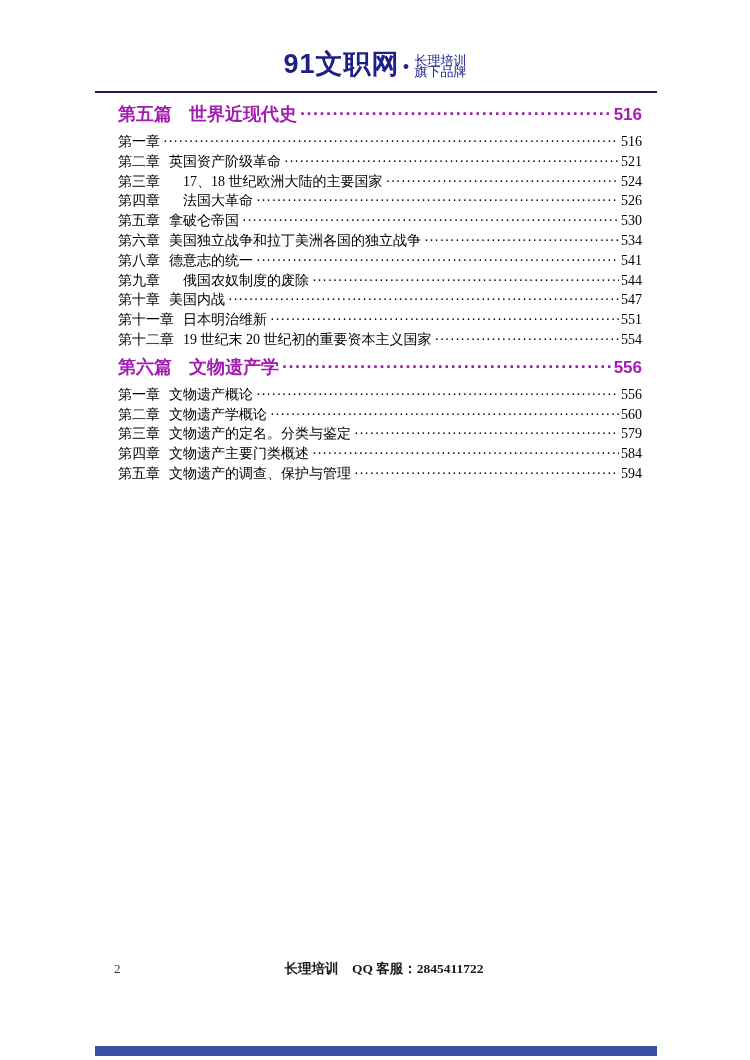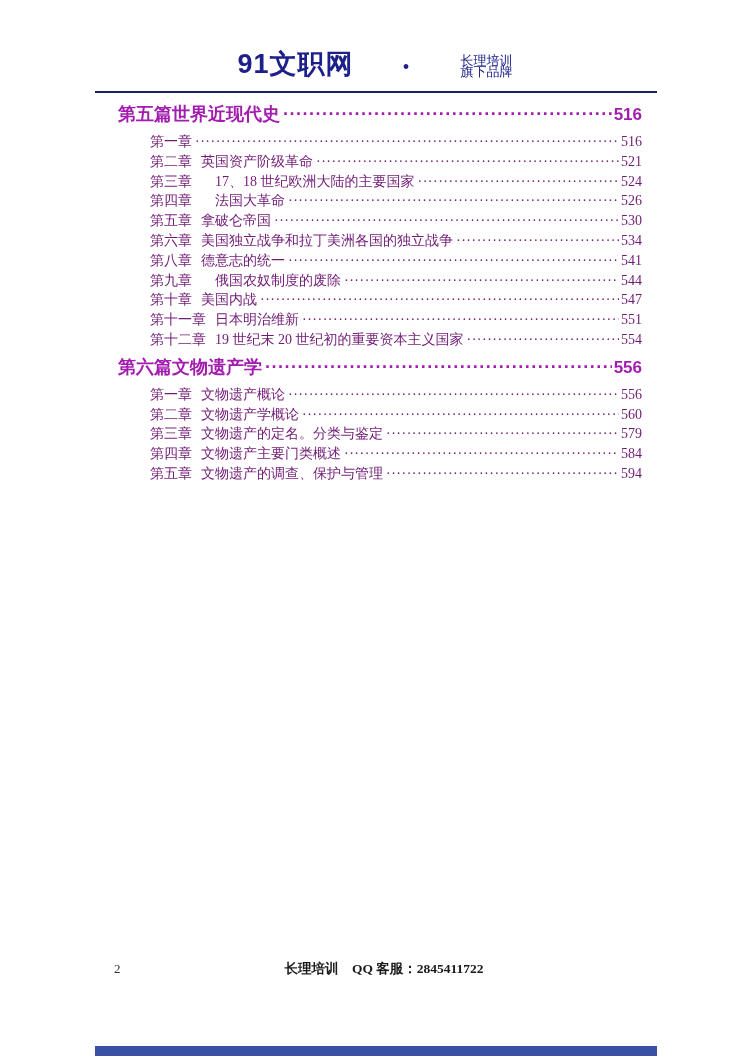--- a/index.html
+++ b/index.html
@@ -17,21 +17,20 @@
 
   
   .header {
     position: absolute;
     top: 46px;
     left: 0;
     width: 100%;
     display: flex;
     justify-content: center;
     align-items: center;
-    gap: 46px;
   }
   .logo-text {
     font-family: "Liberation Sans", sans-serif;
     font-weight: bold;
     font-size: 27px;
     letter-spacing: 1px;
     color: #1d2088;
   }
   .logo-bullet {
     color: #1d2088;
@@ -70,32 +69,31 @@
   .part-row {
     display: flex;
     align-items: baseline;
     font-family: "Liberation Sans", sans-serif;
     font-weight: bold;
     font-size: 18px;
     line-height: 26px;
     color: #a21caf;
     margin-bottom: 4px;
   }
-  .part-row .part-title { }
+  .part-row .part-title { margin-left: 17px; }
   .part-row .dots::after { font-weight: bold; letter-spacing: 0.5px; }
   .part-row .page-num { font-size: 17px; }
   .part-row.second { margin-top: 4px; }
 
   .chap-row {
     display: flex;
     align-items: baseline;
     font-size: 14px;
     line-height: 19.8px;
-    color: #701a75;
-    margin-left: 32px;
+    color: #000000;
   }
   .chap-label { white-space: nowrap; }
   .chap-title { margin-left: 9px; white-space: pre-wrap; }
   .dots {
     flex: 1;
     overflow: hidden;
     white-space: nowrap;
     margin: 0 2px 0 3px;
   }
   .dots::after {

